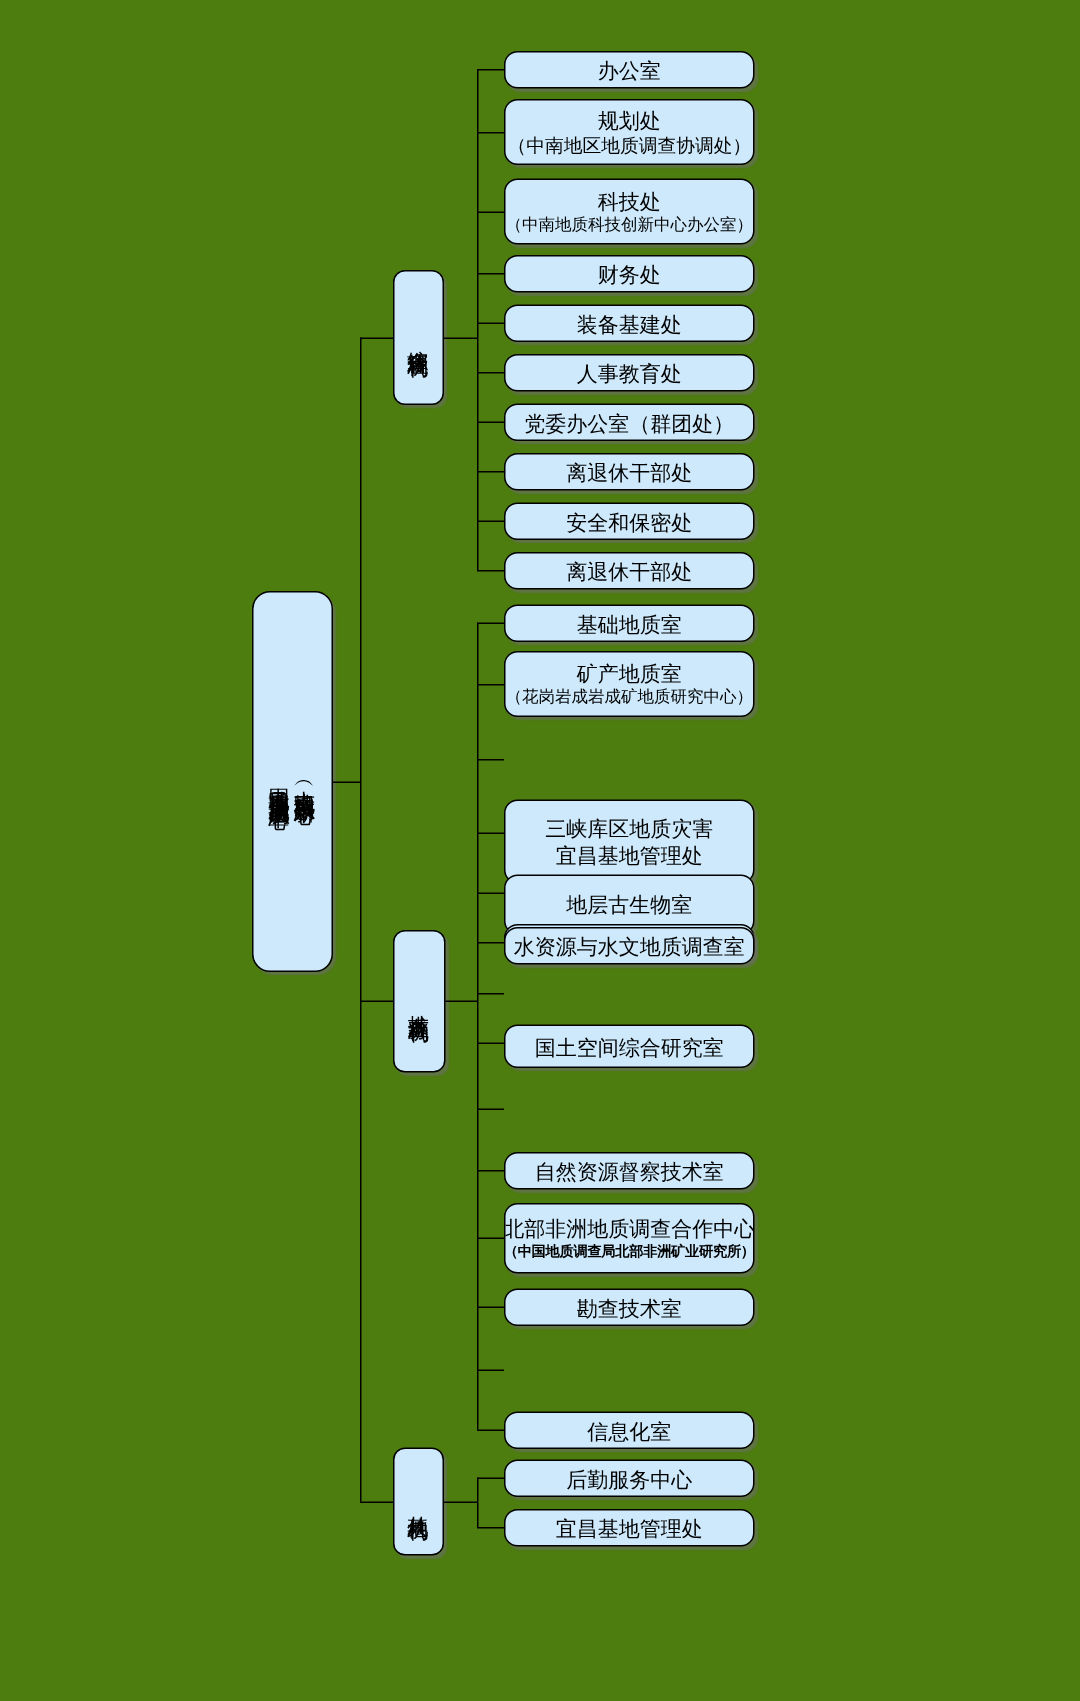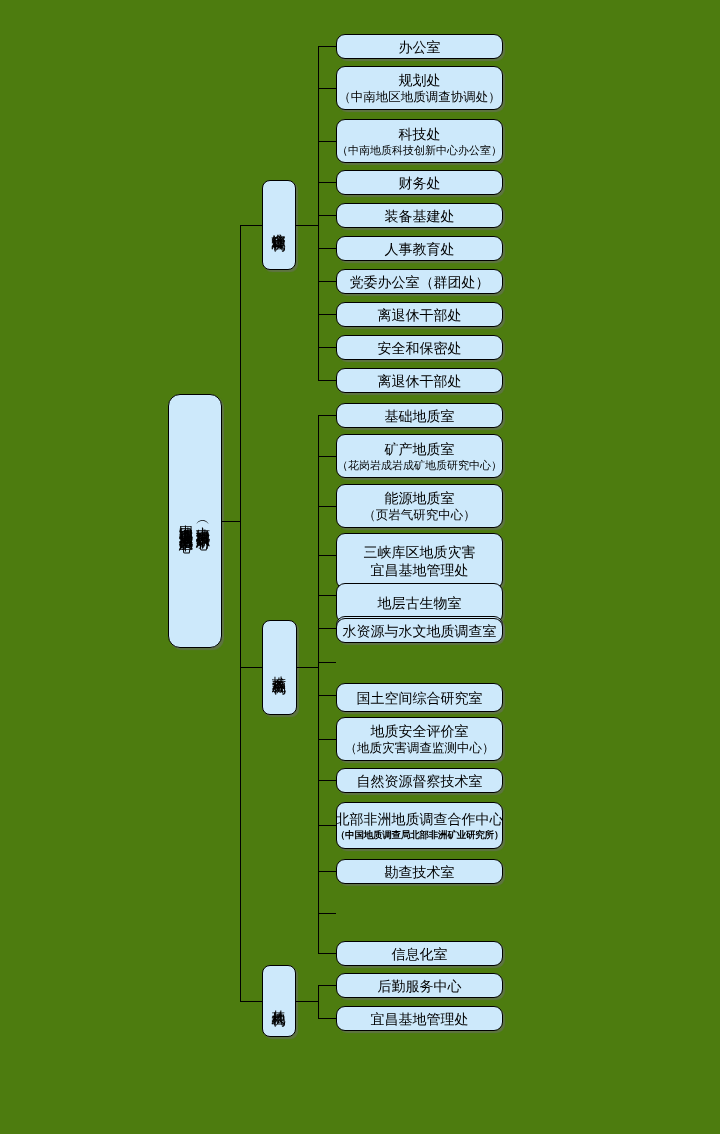--- a/index.html
+++ b/index.html
@@ -93,43 +93,35 @@
     <div class="lbl">离退休干部处</div>
   </div>
 
   <div class="node" style="top:403px;height:25px">
     <div class="lbl">基础地质室</div>
   </div>
   <div class="node" style="top:434px;height:44px">
     <div class="lbl">矿产地质室</div>
     <div class="sub s-sm">（花岗岩成岩成矿地质研究中心）</div>
   </div>
-  <div class="node" style="top:484px;height:44px">
-    <div class="lbl">能源地质室</div>
-    <div class="sub s-norm">（页岩气研究中心）</div>
-  </div>
   <div class="node" style="top:533px;height:56px">
     <div class="lbl">三峡库区地质灾害</div>
     <div class="lbl">宜昌基地管理处</div>
   </div>
   <div class="node" style="top:583px;height:40px">
     <div class="lbl">地层古生物室</div>
   </div>
   <div class="node" style="top:616px;height:25px">
     <div class="lbl">自然资源综合调查室</div>
   </div>
   <div class="node" style="top:618px;height:25px">
     <div class="lbl">水资源与水文地质调查室</div>
   </div>
   <div class="node" style="top:683px;height:29px">
     <div class="lbl">国土空间综合研究室</div>
-  </div>
-  <div class="node" style="top:717px;height:44px">
-    <div class="lbl">地质安全评价室</div>
-    <div class="sub s-norm">（地质灾害调查监测中心）</div>
   </div>
   <div class="node" style="top:768px;height:25px">
     <div class="lbl">自然资源督察技术室</div>
   </div>
   <div class="node" style="top:802px;height:47px">
     <div class="lbl">北部非洲地质调查合作中心</div>
     <div class="sub s-xs">（中国地质调查局北部非洲矿业研究所）</div>
   </div>
   <div class="node" style="top:859px;height:25px">
     <div class="lbl">勘查技术室</div>

